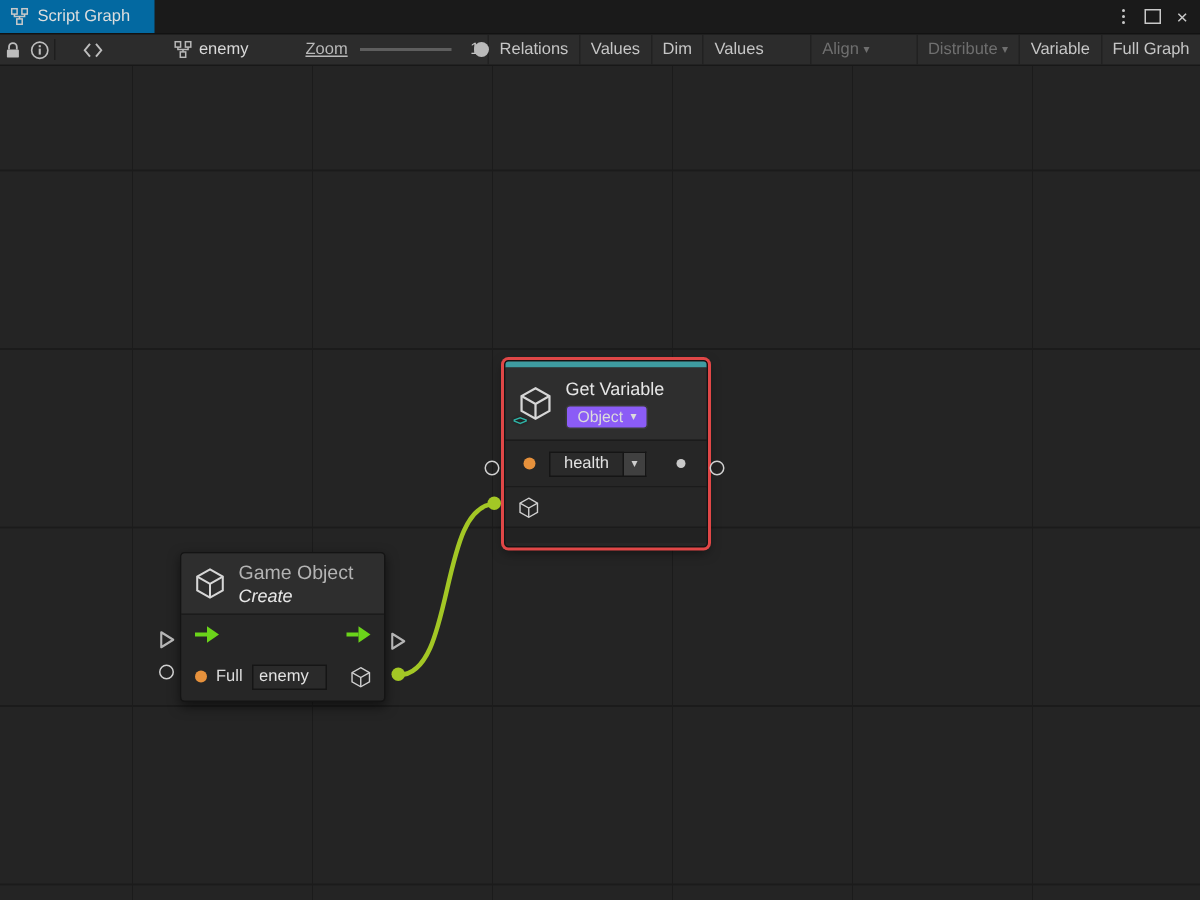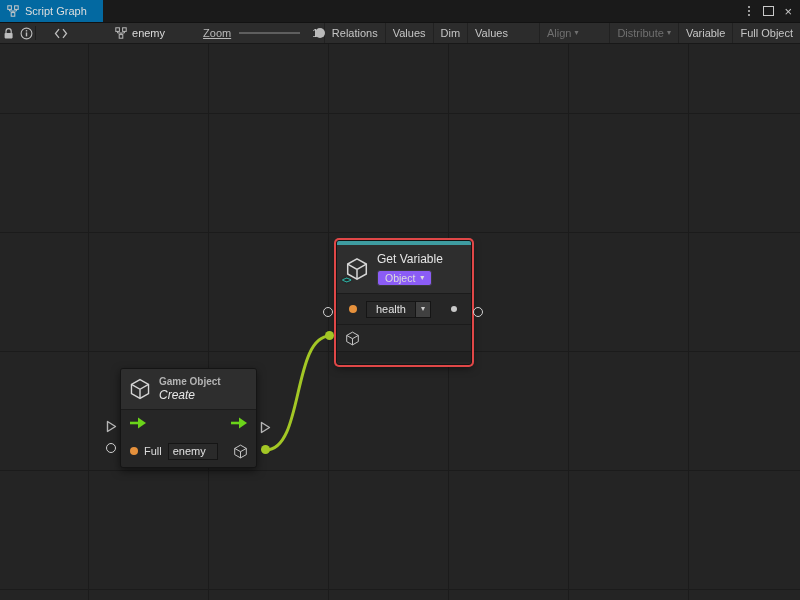--- a/index.html
+++ b/index.html
@@ -67,21 +67,21 @@
     border:1px solid #3a3a3a;border-radius:3px;padding:1px 7px;font-size:10.5px;color:#dcdcdc;cursor:pointer;}
   .nv-row{display:flex;align-items:center;height:30px;padding:0 14px 0 12px;background:#262626;}
   .nv-row .dot.orange{margin-right:6px;}
   .nv-row .field{width:50px;margin-left:3px;text-align:center;}
   .nv-row .dot.small-gray{margin-left:auto;}
   .nv-iconrow{height:26px;display:flex;align-items:center;padding:0 8px;background:#262626;}
   .nv-footer{height:10px;background:#222222;border-radius:0 0 2px 2px;}
   
   #node-create{left:120px;top:324px;width:137px;height:100px;}
   .gc-header{display:flex;align-items:center;gap:8px;padding:0 8px;height:40px;box-sizing:border-box;background:#2e2e2e;border-radius:2px 2px 0 0;}
-  .gc-cat{font-size:10px;color:#b3b3b3;font-weight:bold;}
+  .gc-cat{font-size:13px;color:#b3b3b3;}
   .gc-title{font-size:12px;color:#e8e8e8;margin-top:1px;font-style:italic;}
   .flow-row{display:flex;align-items:center;height:26px;padding:0 8px;background:#262626;}
   .flow-row .right{margin-left:auto;}
   .name-row{display:flex;align-items:center;height:30px;padding:0 8px 0 9px;background:#262626;border-radius:0 0 2px 2px;}
   .name-row .dot.orange{margin-right:6px;}
   .name-label{font-size:11px;color:#dcdcdc;margin-right:6px;}
   .name-row .field{width:50px;}
   .name-row .cube-sm{margin-left:auto;}
   
   .port-abs{position:absolute;z-index:3;}
@@ -166,21 +166,21 @@
       <span class="dd-arrow">▾</span>
     </span>
     <span class="tb-btn disabled">
       <span>Distribute</span>
       <span class="dd-arrow">▾</span>
     </span>
     <span class="tb-btn">
       <span>Variable</span>
     </span>
     <span class="tb-btn">
-      <span>Full Object</span>
+      <span>Full Graph</span>
     </span>
   </div>
 </div>
 
 <div id="canvas">
 
   <svg id="wires" width="800" height="556">
     <path id="wire-path" d="M266 406 C 304 406, 292 292, 330 292"></path>
   </svg>
 

